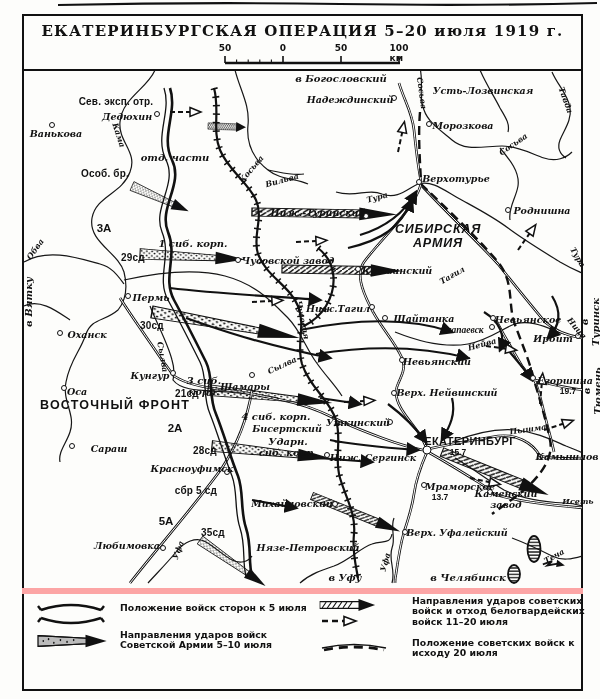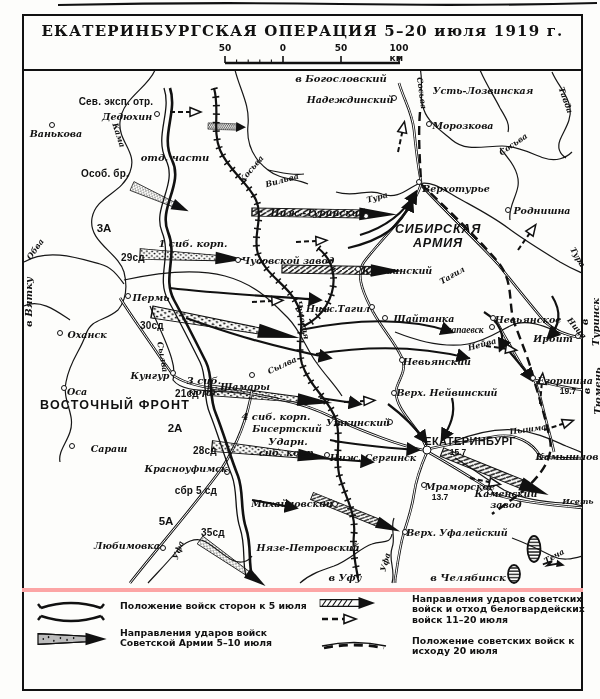--- a/index.html
+++ b/index.html
@@ -9,21 +9,21 @@
          border:2px solid #111;box-sizing:border-box;}
   .title-block{position:absolute;left:22px;top:14px;width:561px;height:57px;
                border-bottom:2px solid #111;box-sizing:border-box;}
   .map-title{margin:0;text-align:center;padding-top:8px;
              font:700 15px "DejaVu Serif",serif;letter-spacing:1.2px;}
   .scalebar{position:absolute;left:202px;top:29px;width:190px;height:26px;}
   .scalebar .tick-label{position:absolute;top:0;transform:translateX(-50%);
              font:700 9px "DejaVu Sans",sans-serif;}
   .scalebar svg{position:absolute;left:0;top:12px;}
   .legend{position:absolute;left:22px;top:588px;width:561px;height:103px;
-          border-top:4px solid #fca5a5;box-sizing:border-box;}
+          border-top:6px solid #fca5a5;box-sizing:border-box;}
   .legend-row{position:absolute;}
   .legend-sym{position:absolute;left:0;top:0;}
   .legend-text{position:absolute;font:700 9.3px "DejaVu Sans",sans-serif;line-height:1.12;}
   .map-clip{position:absolute;left:23px;top:71px;width:559px;height:517px;overflow:hidden;}
   .lbl{position:absolute;transform:translate(-50%,-50%);white-space:pre-line;
        text-align:center;line-height:1.05;pointer-events:none;}
   .place{font:italic 700 9.5px "DejaVu Serif",serif;}
   .place-dir{font:italic 700 10px "DejaVu Serif",serif;}
   .river{font:italic 600 8px "DejaVu Serif",serif;}
   .unit{font:700 10px "Liberation Sans",sans-serif;letter-spacing:.2px;}
@@ -261,21 +261,21 @@
     <div class="lbl river" style="left: 513px; top: 144px; transform: translate(-50%, -50%) rotate(-35deg);">Сосьва</div>
     <div class="lbl river" style="left: 566px; top: 100px; transform: translate(-50%, -50%) rotate(70deg);">Тавда</div>
     <div class="lbl unit" style="left: 116px; top: 101px; transform: translate(-50%, -50%);">Сев. эксп. отр.</div>
     <div class="lbl place" style="left: 127px; top: 116px; transform: translate(-50%, -50%);">Дедюхин</div>
     <div class="lbl place" style="left: 56px; top: 133px; transform: translate(-50%, -50%);">Ванькова</div>
     <div class="lbl river" style="left: 119px; top: 135px; transform: translate(-50%, -50%) rotate(72deg);">Кама</div>
     <div class="lbl unit-it" style="left: 175px; top: 157px; transform: translate(-50%, -50%);">отд. части</div>
     <div class="lbl unit" style="left: 105px; top: 173px; transform: translate(-50%, -50%);">Особ. бр.</div>
     <div class="lbl river" style="left: 251px; top: 169px; transform: translate(-50%, -50%) rotate(-50deg);">Косьва</div>
     <div class="lbl river" style="left: 282px; top: 180px; transform: translate(-50%, -50%) rotate(-15deg);">Вильва</div>
-    <div class="lbl place" style="left: 456px; top: 188px; transform: translate(-50%, -50%); font-style: italic;">Верхотурье</div>
+    <div class="lbl place" style="left: 456px; top: 178px; transform: translate(-50%, -50%); font-style: italic;">Верхотурье</div>
     <div class="lbl river" style="left: 377px; top: 197px; transform: translate(-50%, -50%) rotate(-15deg);">Тура</div>
     <div class="lbl place" style="left: 318px; top: 212px; transform: translate(-50%, -50%);">Ниж.-Туринский</div>
     <div class="lbl army" style="left: 438px; top: 236px; transform: translate(-50%, -50%);">СИБИРСКАЯ
 АРМИЯ</div>
     <div class="lbl place" style="left: 542px; top: 210px; transform: translate(-50%, -50%);">Роднишна</div>
     <div class="lbl unit-lg" style="left: 104px; top: 228px; transform: translate(-50%, -50%); text-align: right;">3А</div>
     <div class="lbl river" style="left: 35px; top: 249px; transform: translate(-50%, -50%) rotate(-55deg);">Обва</div>
     <div class="lbl place-dir" style="left: 28px; top: 302px; transform: translate(-50%, -50%) rotate(-90deg);">в Вятку</div>
     <div class="lbl unit-it" style="left: 193px; top: 243px; transform: translate(-50%, -50%);">1 сиб. корп.</div>
     <div class="lbl unit" style="left: 133px; top: 257px; transform: translate(-50%, -50%);">29сд</div>
@@ -314,21 +314,21 @@
     <div class="lbl unit-it" style="left: 288px; top: 447px; transform: translate(-50%, -50%);">Ударн.
 сиб. корп.</div>
     <div class="lbl place" style="left: 358px; top: 422px; transform: translate(-50%, -50%);">Уткинский</div>
     <div class="lbl city" style="left: 470px; top: 441px; transform: translate(-50%, -50%);">ЕКАТЕРИНБУРГ</div>
     <div class="lbl date" style="left: 458px; top: 452px; transform: translate(-50%, -50%);">15.7</div>
     <div class="lbl place" style="left: 109px; top: 448px; transform: translate(-50%, -50%);">Сараш</div>
     <div class="lbl unit" style="left: 205px; top: 450px; transform: translate(-50%, -50%);">28сд</div>
     <div class="lbl place" style="left: 373px; top: 457px; transform: translate(-50%, -50%);">Ниж. Сергинск</div>
     <div class="lbl place" style="left: 567px; top: 456px; transform: translate(-50%, -50%);">Камышлов</div>
     <div class="lbl river" style="left: 528px; top: 429px; transform: translate(-50%, -50%) rotate(-8deg);">Пышма</div>
-    <div class="lbl place" style="left: 186px; top: 468px; transform: translate(-50%, -50%);">Красноуфимск</div>
+    <div class="lbl place" style="left: 192px; top: 468px; transform: translate(-50%, -50%);">Красноуфимск</div>
     <div class="lbl unit" style="left: 196px; top: 490px; transform: translate(-50%, -50%);">сбр 5 сд</div>
     <div class="lbl place" style="left: 460px; top: 486px; transform: translate(-50%, -50%);">Мраморское</div>
     <div class="lbl date" style="left: 440px; top: 497px; transform: translate(-50%, -50%);">13.7</div>
     <div class="lbl place" style="left: 506px; top: 499px; transform: translate(-50%, -50%);">Каменский завод</div>
     <div class="lbl river" style="left: 578px; top: 501px; transform: translate(-50%, -50%);">Исеть</div>
     <div class="lbl unit-lg" style="left: 166px; top: 521px; transform: translate(-50%, -50%);">5А</div>
     <div class="lbl place" style="left: 292px; top: 503px; transform: translate(-50%, -50%);">Михайловский</div>
     <div class="lbl unit" style="left: 213px; top: 532px; transform: translate(-50%, -50%);">35сд</div>
     <div class="lbl place" style="left: 127px; top: 545px; transform: translate(-50%, -50%);">Любимовка</div>
     <div class="lbl river" style="left: 178px; top: 550px; transform: translate(-50%, -50%) rotate(-70deg);">Уфа</div>

